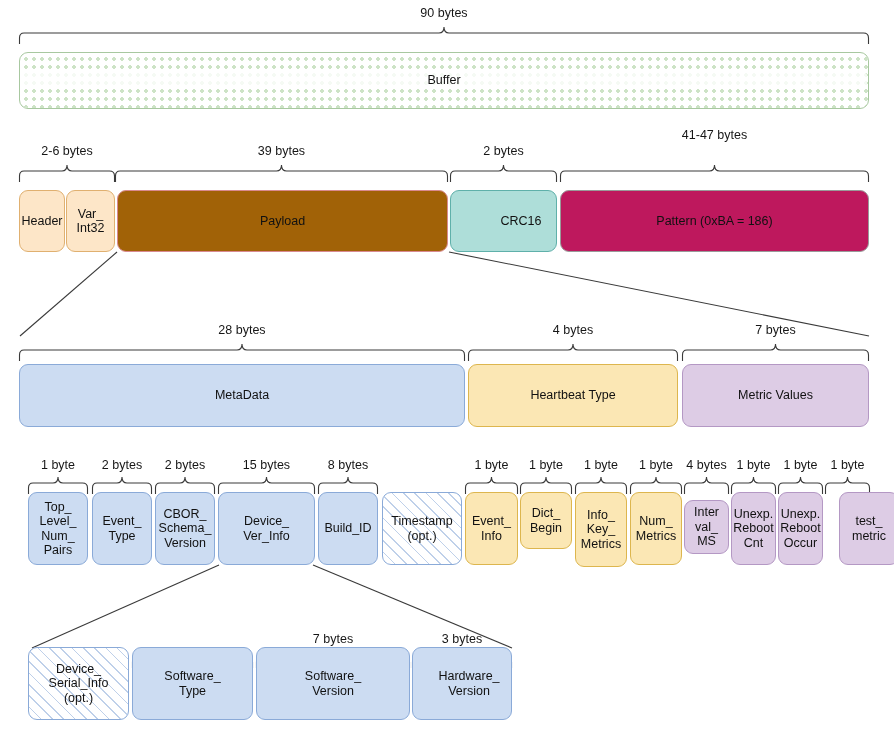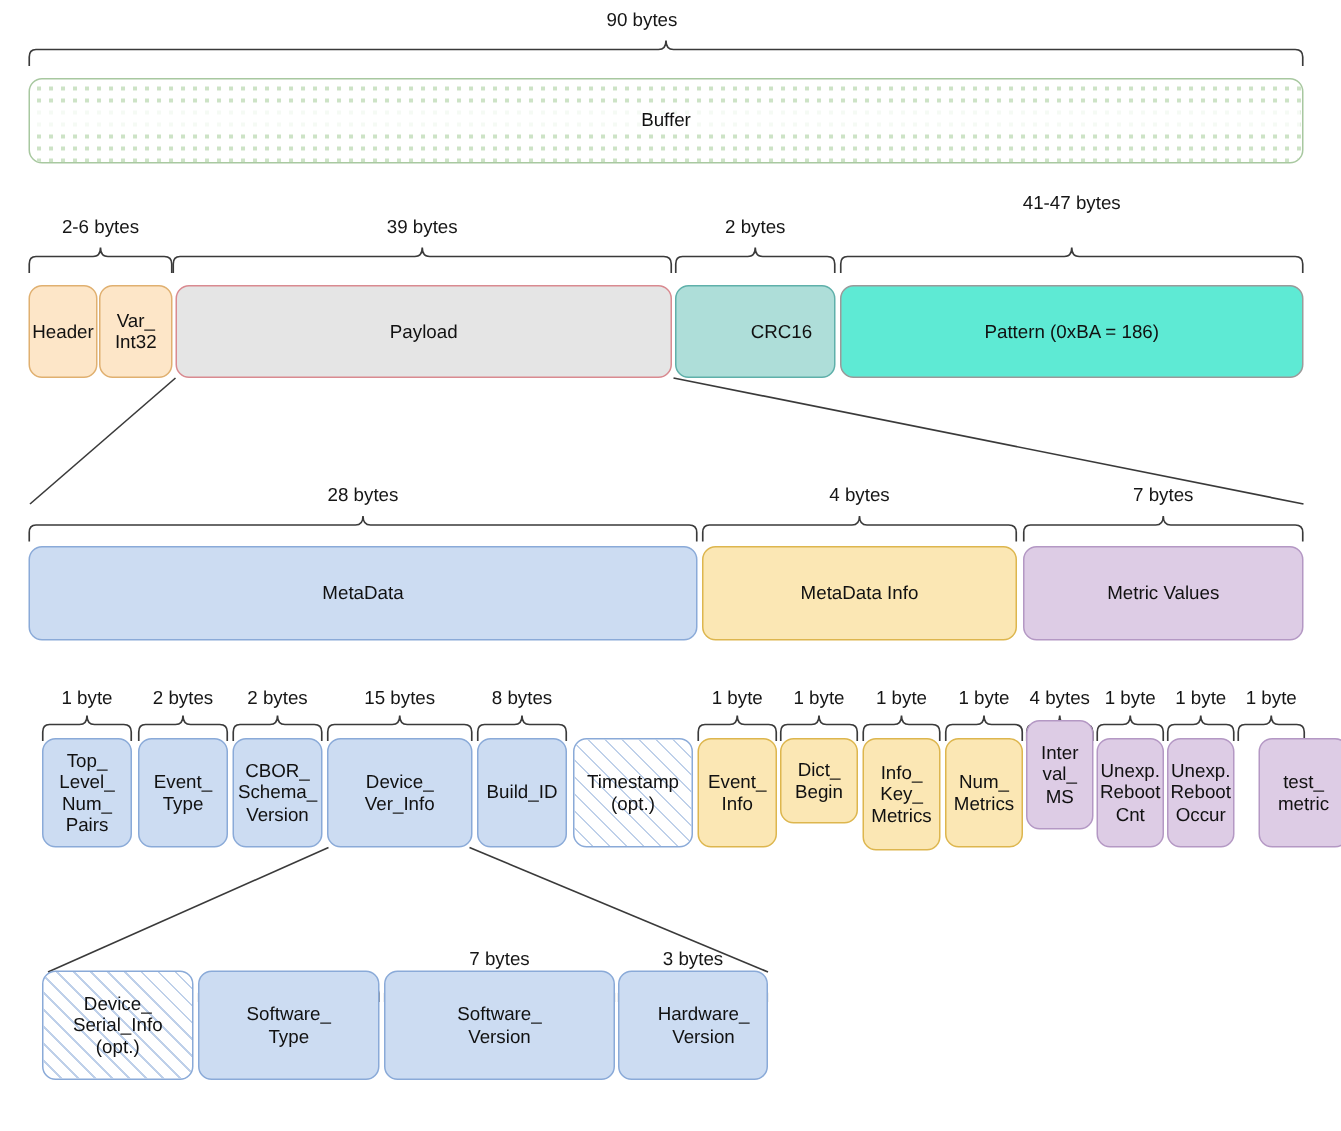--- a/index.html
+++ b/index.html
@@ -44,23 +44,23 @@
   .c-buffer{background:#ffffff;border:1.3px solid #a8c8a0;}
   .c-buffer .dots{
     position:absolute;inset:0;
     background-image:radial-gradient(#cde3c6 1.6px, rgba(0,0,0,0) 1.7px);
     background-size:8px 8px;
     background-position:2px 2px;
   }
   .c-buffer .lbl{position:relative;z-index:2;background:#ffffffcc;padding:0 3px;border-radius:2px;}
 
   .c-orange{background:#fde6c8;border:1.3px solid #e0b070;}
-  .c-pink{background:#e5e5e5;border:1.3px solid #d98a90;}
+  .c-pink{background:#a16207;border:1.3px solid #d98a90;}
   .c-teal{background:#aeded9;border:1.3px solid #5fb0aa;}
-  .c-grey{background:#5eead4;border:1.3px solid #9a9a9a;}
+  .c-grey{background:#be185d;border:1.3px solid #9a9a9a;}
   .c-blue{background:#ccdcf2;border:1.3px solid #8aaad8;}
   .c-yellow{background:#fbe7b4;border:1.3px solid #ddb64e;}
   .c-purple{background:#ddcce5;border:1.3px solid #b498c4;}
 
   
   .c-hatch{
     background:#ffffff;
     border:1.3px solid #8aaad8;
   }
   .c-hatch .hatch{
@@ -99,21 +99,21 @@
       <path d="M825.5 494 L825.5 488 Q825.5 483 830 483 L842.5 483 Q847.5 483 847.5 477 Q847.5 483 852.5 483 L864.5 483 Q869.5 483 869.5 488 L869.5 494" fill="none" stroke="#3a3a3a" stroke-width="1.1"></path>
       <path d="M132.5 668 L132.5 662 Q132.5 657 137 657 L187.5 657 Q192.5 657 192.5 651 Q192.5 657 197.5 657 L247.5 657 Q252.5 657 252.5 662 L252.5 668" fill="none" stroke="#3a3a3a" stroke-width="1.1"></path>
       <path d="M256.5 668 L256.5 662 Q256.5 657 261 657 L328 657 Q333 657 333 651 Q333 657 338 657 L404.5 657 Q409.5 657 409.5 662 L409.5 668" fill="none" stroke="#3a3a3a" stroke-width="1.1"></path>
       <path d="M412.5 668 L412.5 662 Q412.5 657 417 657 L457 657 Q462 657 462 651 Q462 657 467 657 L506.5 657 Q511.5 657 511.5 662 L511.5 668" fill="none" stroke="#3a3a3a" stroke-width="1.1"></path>
       <line x1="117" y1="252" x2="20" y2="336" stroke="#3a3a3a" stroke-width="1.1"></line>
       <line x1="449" y1="252" x2="869" y2="336" stroke="#3a3a3a" stroke-width="1.1"></line>
       <line x1="219" y1="565" x2="32" y2="648" stroke="#3a3a3a" stroke-width="1.1"></line>
       <line x1="313" y1="565" x2="512" y2="648" stroke="#3a3a3a" stroke-width="1.1"></line>
     </svg>
   <div id="rows-layer">
-      <div class="sizelbl" style="left: 3px; top: 6px; width: 850px;">90 bytes</div>
+      <div class="sizelbl" style="left: 19px; top: 6px; width: 850px;">90 bytes</div>
       <div class="box c-buffer" style="left: 19px; top: 52px; width: 850px; height: 57px;">
         <div class="dots"></div>
         <span class="lbl">Buffer</span>
       </div>
       <div class="sizelbl" style="left: 19px; top: 144px; width: 96px;">2-6 bytes</div>
       <div class="sizelbl" style="left: 115px; top: 144px; width: 333px;">39 bytes</div>
       <div class="sizelbl" style="left: 450px; top: 144px; width: 107px;">2 bytes</div>
       <div class="sizelbl" style="left: 560px; top: 128px; width: 309px;">41-47 bytes</div>
       <div class="box c-orange" style="left: 19px; top: 190px; width: 46px; height: 62px;">
         <span class="lbl">Header</span>
@@ -130,21 +130,21 @@
       <div class="box c-grey" style="left: 560px; top: 190px; width: 309px; height: 62px;">
         <span class="lbl">Pattern (0xBA = 186)</span>
       </div>
       <div class="sizelbl" style="left: 19px; top: 323px; width: 446px;">28 bytes</div>
       <div class="sizelbl" style="left: 468px; top: 323px; width: 210px;">4 bytes</div>
       <div class="sizelbl" style="left: 682px; top: 323px; width: 187px;">7 bytes</div>
       <div class="box c-blue" style="left: 19px; top: 364px; width: 446px; height: 63px;">
         <span class="lbl">MetaData</span>
       </div>
       <div class="box c-yellow" style="left: 468px; top: 364px; width: 210px; height: 63px;">
-        <span class="lbl">MetaData Info</span>
+        <span class="lbl">Heartbeat Type</span>
       </div>
       <div class="box c-purple" style="left: 682px; top: 364px; width: 187px; height: 63px;">
         <span class="lbl">Metric Values</span>
       </div>
       <div class="sizelbl" style="left: 28px; top: 458px; width: 60px;">1 byte</div>
       <div class="sizelbl" style="left: 92px; top: 458px; width: 60px;">2 bytes</div>
       <div class="sizelbl" style="left: 155px; top: 458px; width: 60px;">2 bytes</div>
       <div class="sizelbl" style="left: 218px; top: 458px; width: 97px;">15 bytes</div>
       <div class="sizelbl" style="left: 318px; top: 458px; width: 60px;">8 bytes</div>
       <div class="sizelbl" style="left: 465px; top: 458px; width: 53px;">1 byte</div>
@@ -179,21 +179,21 @@
       </div>
       <div class="box c-yellow" style="left: 520px; top: 492px; width: 52px; height: 57px;">
         <span class="lbl">Dict_<br>Begin</span>
       </div>
       <div class="box c-yellow" style="left: 575px; top: 492px; width: 52px; height: 75px;">
         <span class="lbl">Info_<br>Key_<br>Metrics</span>
       </div>
       <div class="box c-yellow" style="left: 630px; top: 492px; width: 52px; height: 73px;">
         <span class="lbl">Num_<br>Metrics</span>
       </div>
-      <div class="box c-purple" style="left: 684px; top: 480px; width: 45px; height: 73px;">
+      <div class="box c-purple" style="left: 684px; top: 500px; width: 45px; height: 54px;">
         <span class="lbl">Inter<br>val_<br>MS</span>
       </div>
       <div class="box c-purple" style="left: 731px; top: 492px; width: 45px; height: 73px;">
         <span class="lbl">Unexp.<br>Reboot<br>Cnt</span>
       </div>
       <div class="box c-purple" style="left: 778px; top: 492px; width: 45px; height: 73px;">
         <span class="lbl">Unexp.<br>Reboot<br>Occur</span>
       </div>
       <div class="box c-purple" style="left: 839px; top: 492px; width: 60px; height: 73px;">
         <span class="lbl">test_<br>metric</span>

